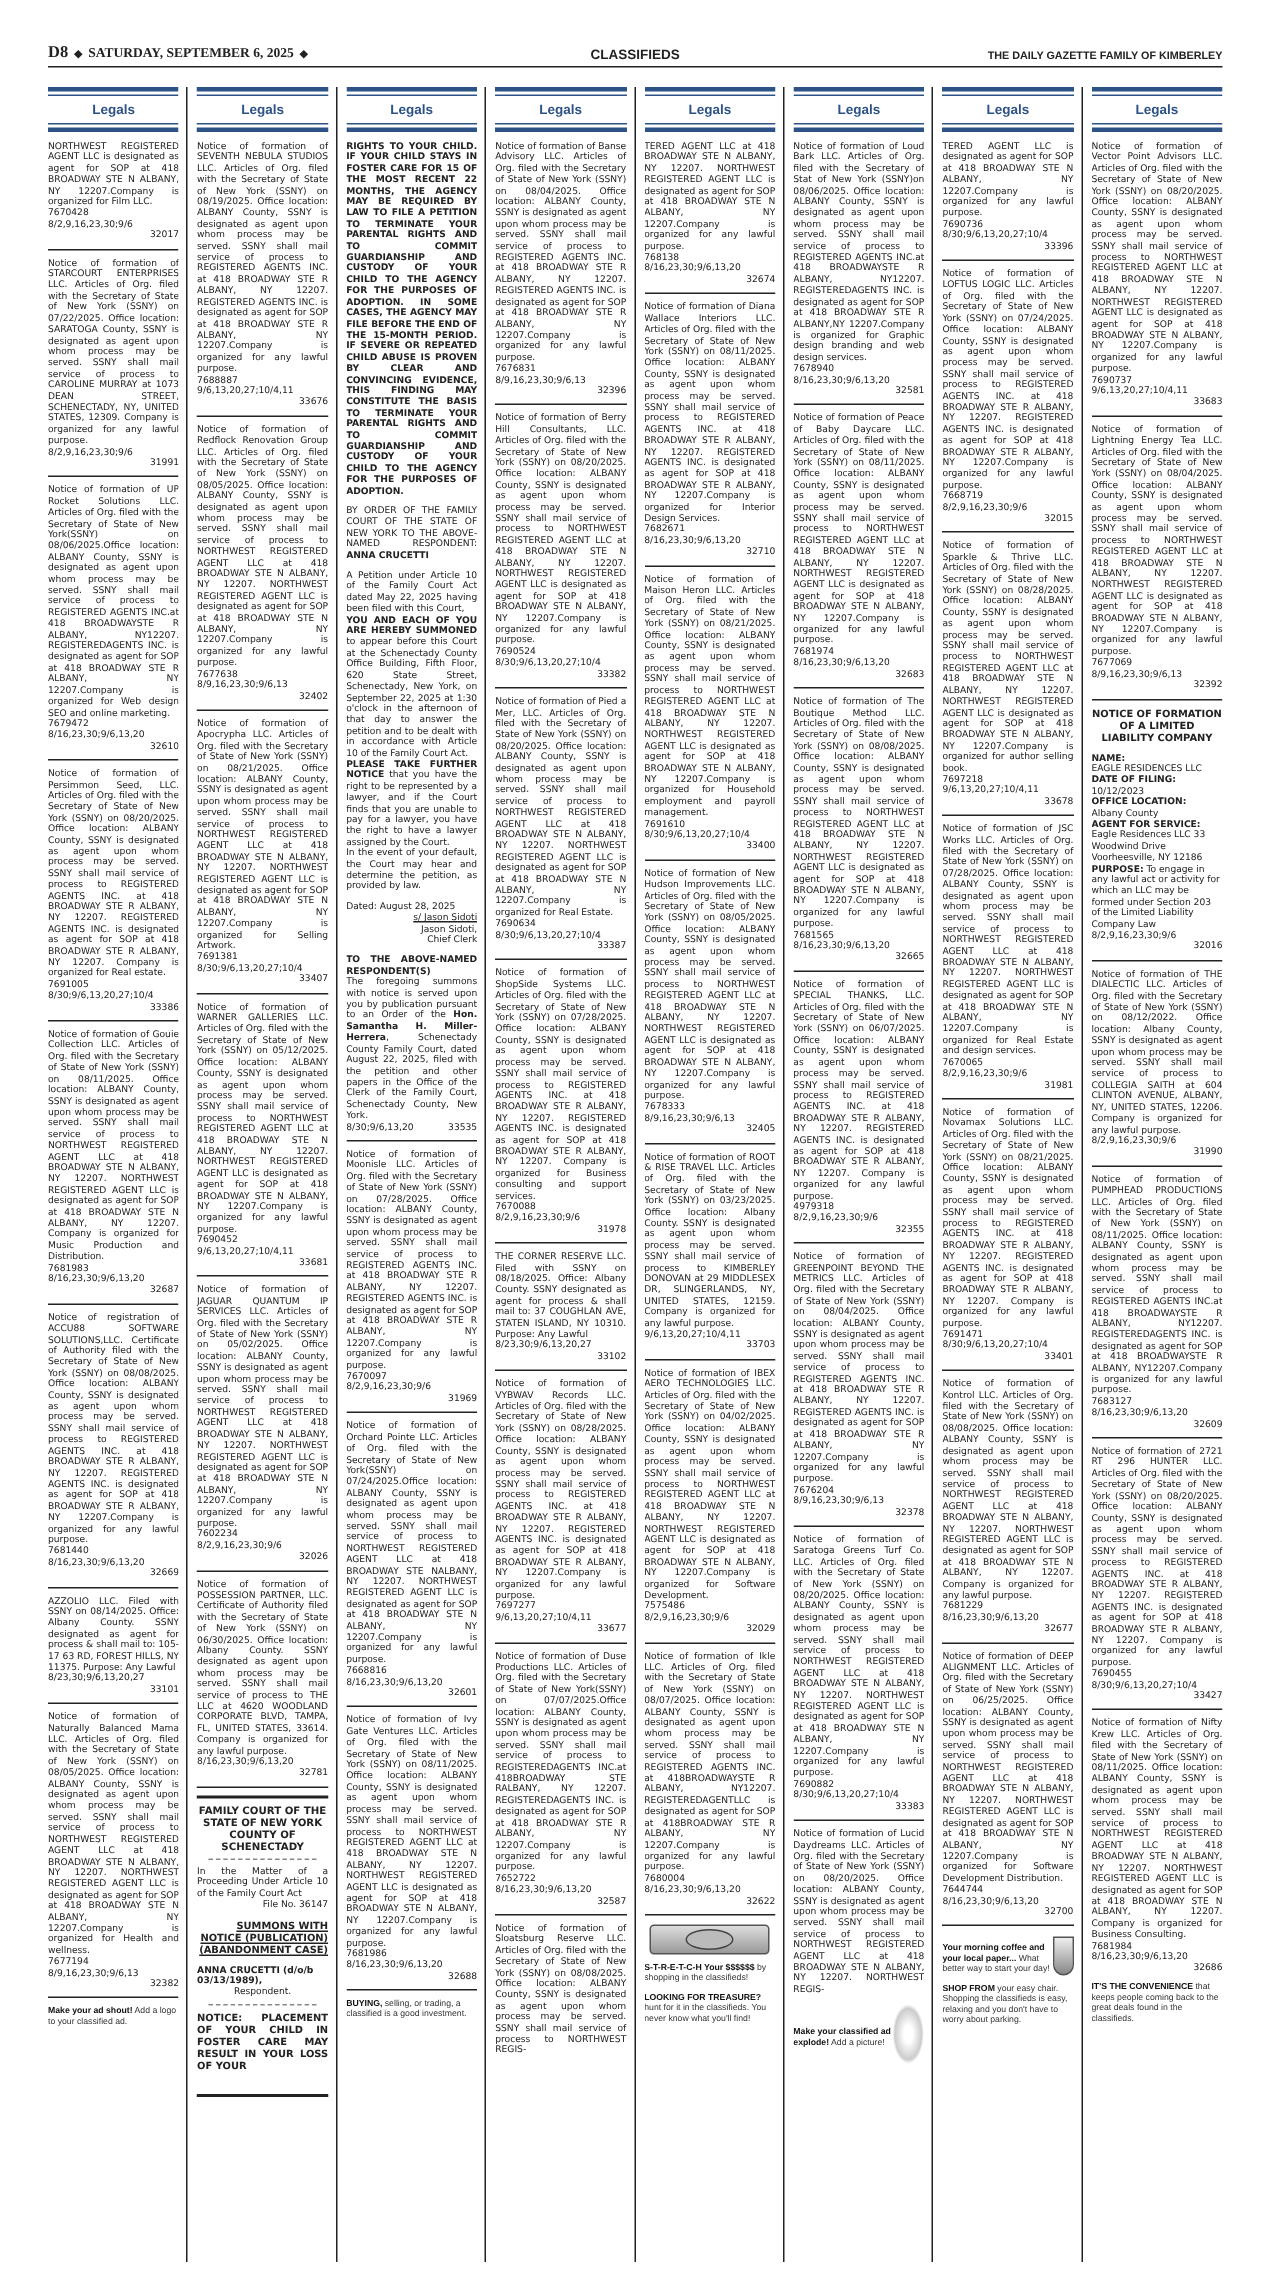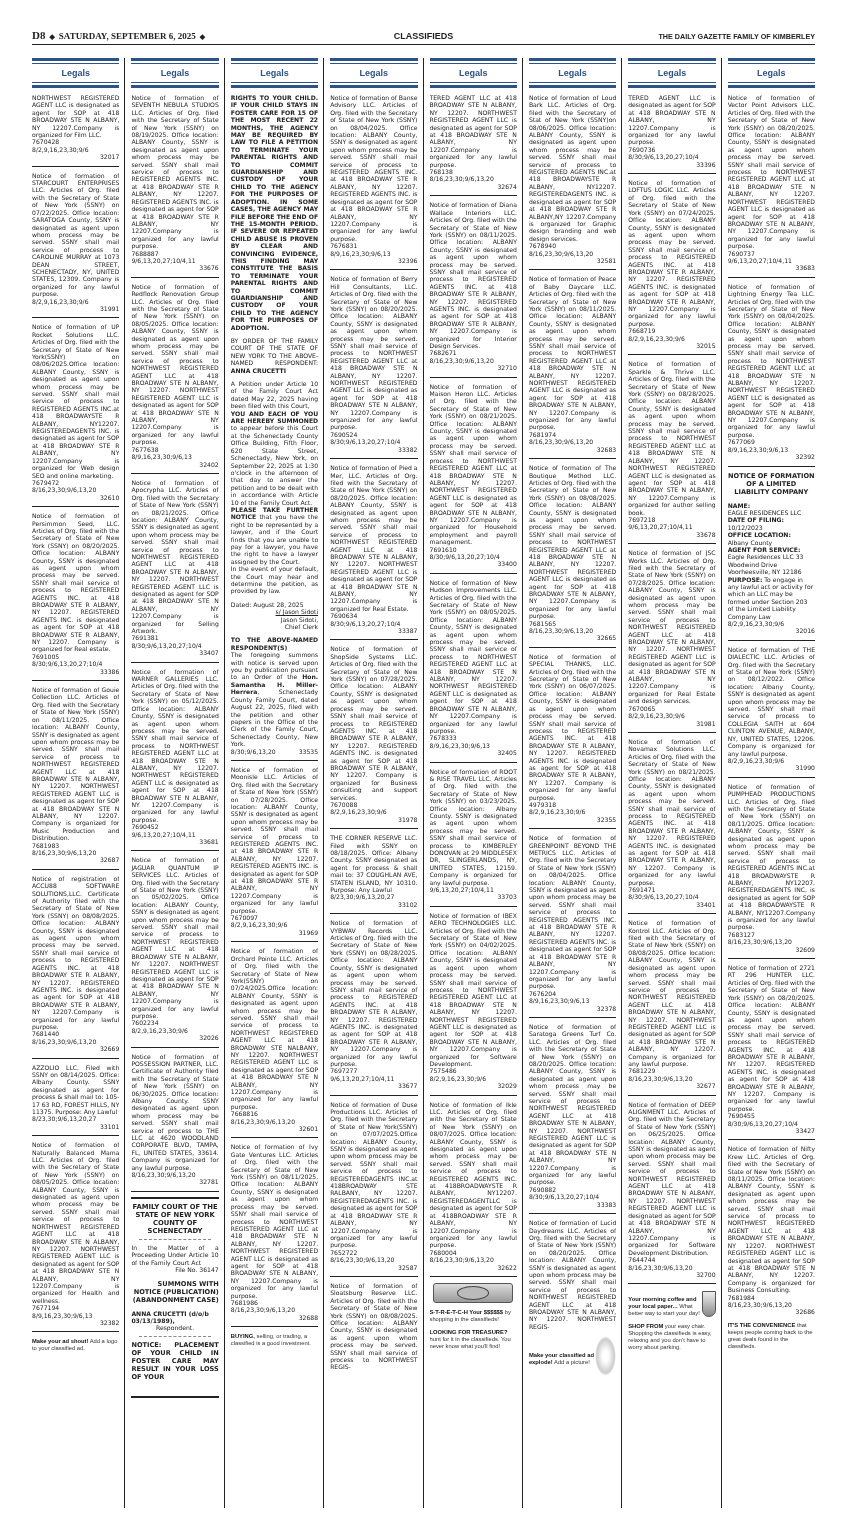--- a/index.html
+++ b/index.html
@@ -183,21 +183,21 @@
           <span class="ref"></span>
           <span class="ref">8/16,23,30;9/6,13,20</span>
           <span class="num">32781</span>
         </div>
         <div class="notice" style="border-top: 2px solid rgb(34, 34, 34); padding-top: 4px;">
           <p class="bold" style="font-size: 6.8px; line-height: 8px; text-align: center;">FAMILY COURT OF THE STATE OF NEW YORK COUNTY OF SCHENECTADY</p>
           <div class="dash"></div>
           <p>In the Matter of a Proceeding Under Article 10 of the Family Court Act</p>
           <p class="right">File No. 36147</p>
           <div class="gap"></div>
-          <p class="bold right" style="font-size: 6.6px; line-height: 8px;">SUMMONS WITH NOTICE (PUBLICATION) (ABANDONMENT CASE)</p>
+          <p class="bold right" style="font-size: 6.6px; line-height: 8px; text-decoration: underline;">SUMMONS WITH NOTICE (PUBLICATION) (ABANDONMENT CASE)</p>
           <div class="gap"></div>
           <p class="bold" style="text-align: left;">ANNA CRUCETTI (d/o/b 03/13/1989),</p>
           <p class="center">Respondent.</p>
           <div class="dash"></div>
           <p class="bold" style="font-size: 6.6px; line-height: 8px; border-bottom: 2px solid rgb(34, 34, 34); padding-bottom: 15px;">NOTICE: PLACEMENT OF YOUR CHILD IN FOSTER CARE MAY RESULT IN YOUR LOSS OF YOUR</p>
         </div>
       </div>
     </div>
     <div class="col">
       <div class="col-inner">

